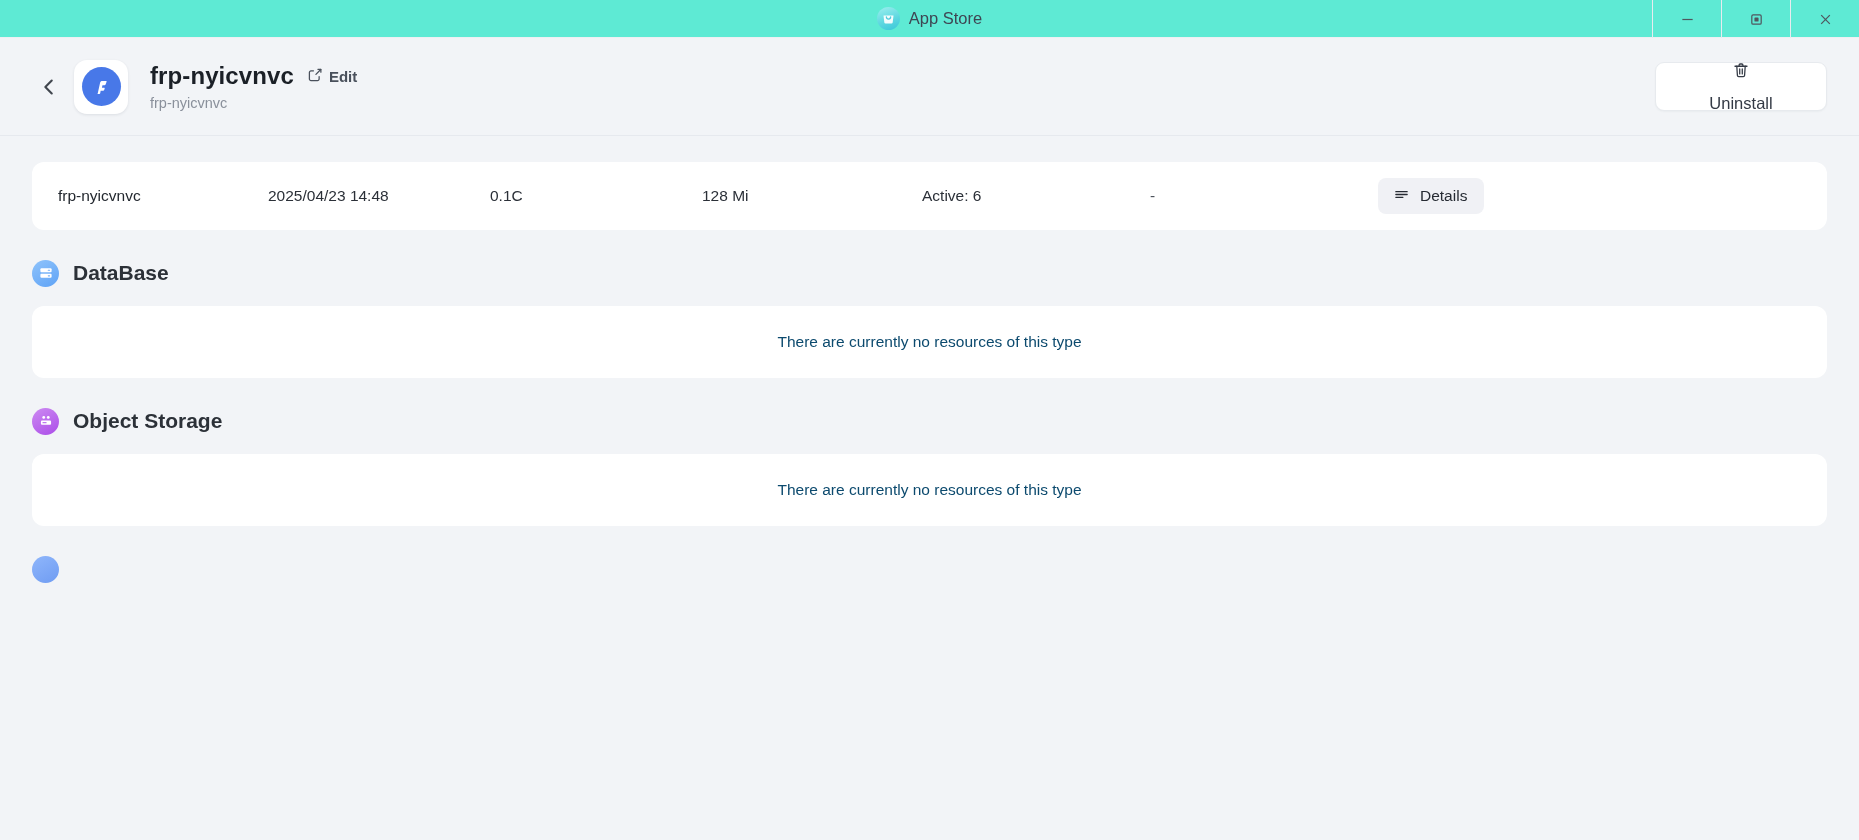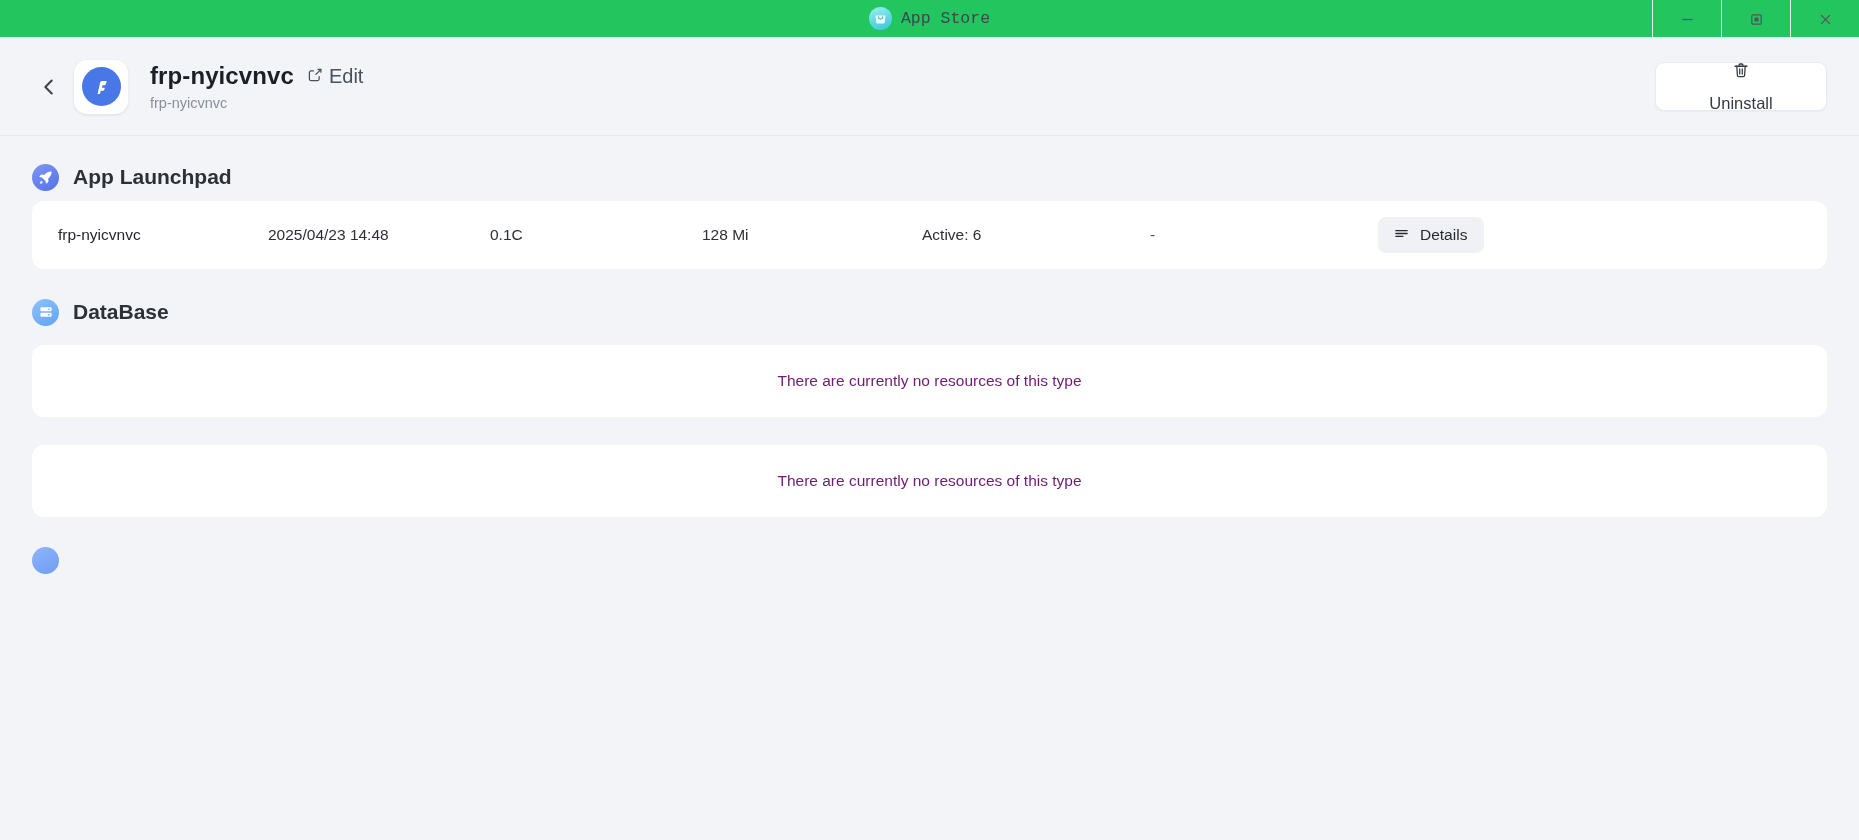--- a/index.html
+++ b/index.html
@@ -14,26 +14,25 @@
     font-family: "Liberation Sans", sans-serif;
     background: #f2f4f7;
     color: #24282c;
     -webkit-font-smoothing: antialiased;
   }
 
   
   .titlebar {
     position: relative;
     height: 38px;
-    background: #22c55e;
+    background: #5eead4;
     display: flex;
     align-items: center;
     justify-content: center;
     border-bottom: 1px solid #eef0f3;
-    font-family: Liberation Mono, monospace;
   }
   .titlebar-label {
     display: flex;
     align-items: center;
     gap: 9px;
     font-size: 16.5px;
     color: #3e4653;
   }
   .store-icon {
     width: 23px; height: 23px;
@@ -94,22 +93,22 @@
   .app-title {
     font-size: 24px;
     font-weight: 700;
     color: #1b2027;
     letter-spacing: .1px;
   }
   .edit-link {
     display: flex;
     align-items: center;
     gap: 6px;
-    font-size: 20px;
-    font-weight: 400;
+    font-size: 15px;
+    font-weight: 700;
     color: #49505b;
     transform: translateY(-1px);
   }
   .app-subtitle {
     font-size: 14.5px;
     color: #8a909b;
   }
   .header-spacer { flex: 1; }
   .uninstall-btn {
     min-width: 172px;
@@ -228,21 +227,21 @@
   
   .empty-card {
     margin-top: 18px;
     height: 72px;
     display: flex;
     align-items: center;
     justify-content: center;
   }
   .empty-text {
     font-size: 15.5px;
-    color: #701a75;
+    color: #0c4a6e;
   }
 
   .sec-block { margin-top: 28px; }
   .sec-block.first { margin-top: 26px; }
 
   .bottom-peek {
     margin-top: 28px;
     height: 30px;
     display: flex;
     align-items: center;
@@ -329,29 +328,20 @@
         <path d="M10.3 10.6v6.6M13.7 10.6v6.6"></path>
       </svg>
     </span>
     <span>Uninstall</span>
   </div>
 </div>
 
 <div class="content">
 
   <div class="sec-block first">
-    <div class="section-head">
-      <span class="sec-icon launchpad">
-        <svg width="17" height="17" viewBox="0 0 24 24">
-          <path d="M20.6 3.4c-3.3-.3-6.4.9-8.9 3.4l-1.5 1.5-3.3-.6c-.5-.1-1 .1-1.3.4l-2 2c-.4.4-.2 1.1.4 1.2l3 .7 4.9 4.9.7 3c.1.6.8.8 1.2.4l2-2c.4-.4.5-.8.4-1.3l-.6-3.3 1.5-1.5c2.5-2.5 3.7-5.6 3.5-8.8Z" fill="#ffffff"></path>
-          <path d="M5.2 17.1c-.9.9-1.1 3.6-1.1 3.6s2.7-.2 3.6-1.1a1.8 1.8 0 0 0-2.5-2.5Z" fill="#ffffff" opacity=".85"></path>
-        </svg>
-      </span>
-      <span class="section-title">App Launchpad</span>
-    </div>
 
 
     <div class="card tbl-row-card">
       <div class="trow data">
         <div class="td name c-name">frp-nyicvnvc</div>
 
 
         <div class="td c-created">2025/04/23 14:48</div>
         <div class="td c-cpu">0.1C</div>
         <div class="td c-memory">128 Mi</div>
@@ -385,20 +375,31 @@
         </svg>
       </span>
       <span class="section-title">DataBase</span>
     </div>
     <div class="card empty-card">
       <span class="empty-text">There are currently no resources of this type</span>
     </div>
   </div>
 
   <div class="sec-block">
+    <div class="section-head">
+      <span class="sec-icon storage">
+        <svg width="16" height="16" viewBox="0 0 24 24">
+          <circle cx="8.6" cy="6.6" r="2.1" fill="#ffffff"></circle>
+          <circle cx="15.4" cy="6.6" r="2.1" fill="#ffffff"></circle>
+          <rect x="4.4" y="11.4" width="15.2" height="6.2" rx="1.6" fill="#ffffff"></rect>
+          <rect x="6.6" y="13.6" width="6.4" height="1.8" rx=".9" fill="#bd78f0"></rect>
+        </svg>
+      </span>
+      <span class="section-title">Object Storage</span>
+    </div>
     <div class="card empty-card">
       <span class="empty-text">There are currently no resources of this type</span>
     </div>
   </div>
 
   <div class="bottom-peek">
     <span class="sec-icon extra"></span>
   </div>
 
 </div>

